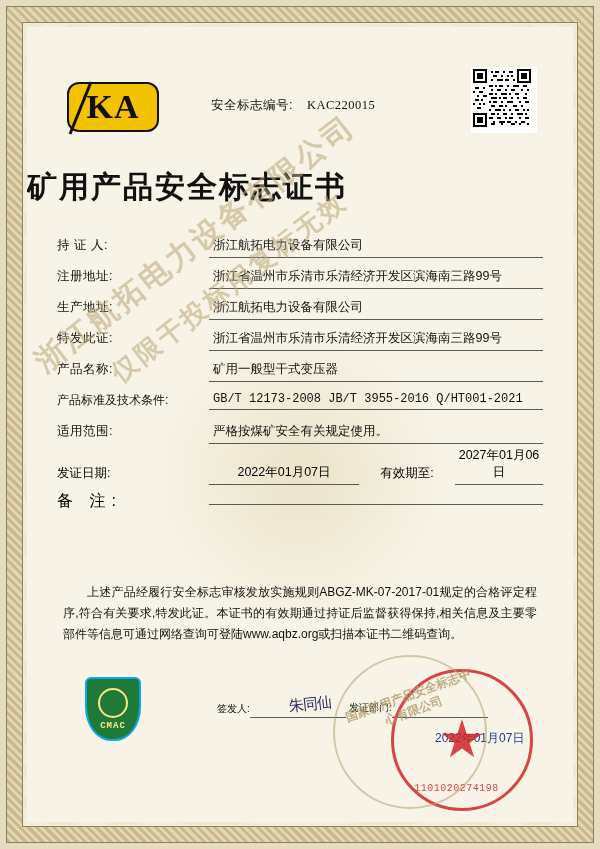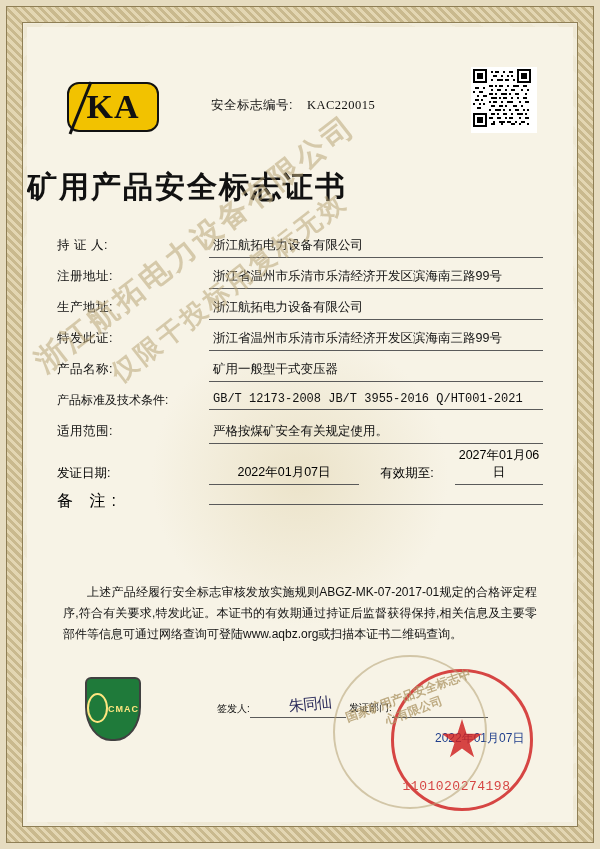--- a/index.html
+++ b/index.html
@@ -237,28 +237,30 @@
     left: 58px;
     top: 10px;
     width: 52px;
     height: 62px;
   }
   .cmac-badge .shield {
     width: 52px;
     height: 60px;
     background: #1f7a3a;
     border-radius: 6px 6px 26px 26px / 6px 6px 34px 34px;
-    border: 2px solid #404040;
+    border: 2px solid #0ea5e9;
     display: flex;
+    flex-direction: column;
     align-items: center;
     justify-content: center;
     color: #ffe680;
     font-size: 9px;
     font-weight: bold;
     letter-spacing: 1px;
+    font-family: Liberation Mono, monospace;
   }
   .cmac-badge .inner-circle {
     width: 26px;
     height: 26px;
     border-radius: 50%;
     border: 2px solid #ffe680;
     margin-bottom: 3px;
   }
 
   .sig-line {
@@ -314,21 +316,21 @@
     width: 42px; height: 42px;
     margin: -21px 0 0 -21px;
     background: #cf2020;
     clip-path: polygon(50% 0%, 61% 35%, 98% 35%, 68% 57%, 79% 91%, 50% 70%, 21% 91%, 32% 57%, 2% 35%, 39% 35%);
   }
   .seal .seal-code {
     position: absolute;
     left: 0; right: 11px;
     bottom: 14px;
     text-align: center;
-    font-size: 13px;
+    font-size: 10px;
     font-family: "Liberation Mono", monospace;
     letter-spacing: 0.5px;
   }
 
   
   .wm-diagonal {
     position: absolute;
     left: 20px;
     top: 150px;
     width: 520px;

